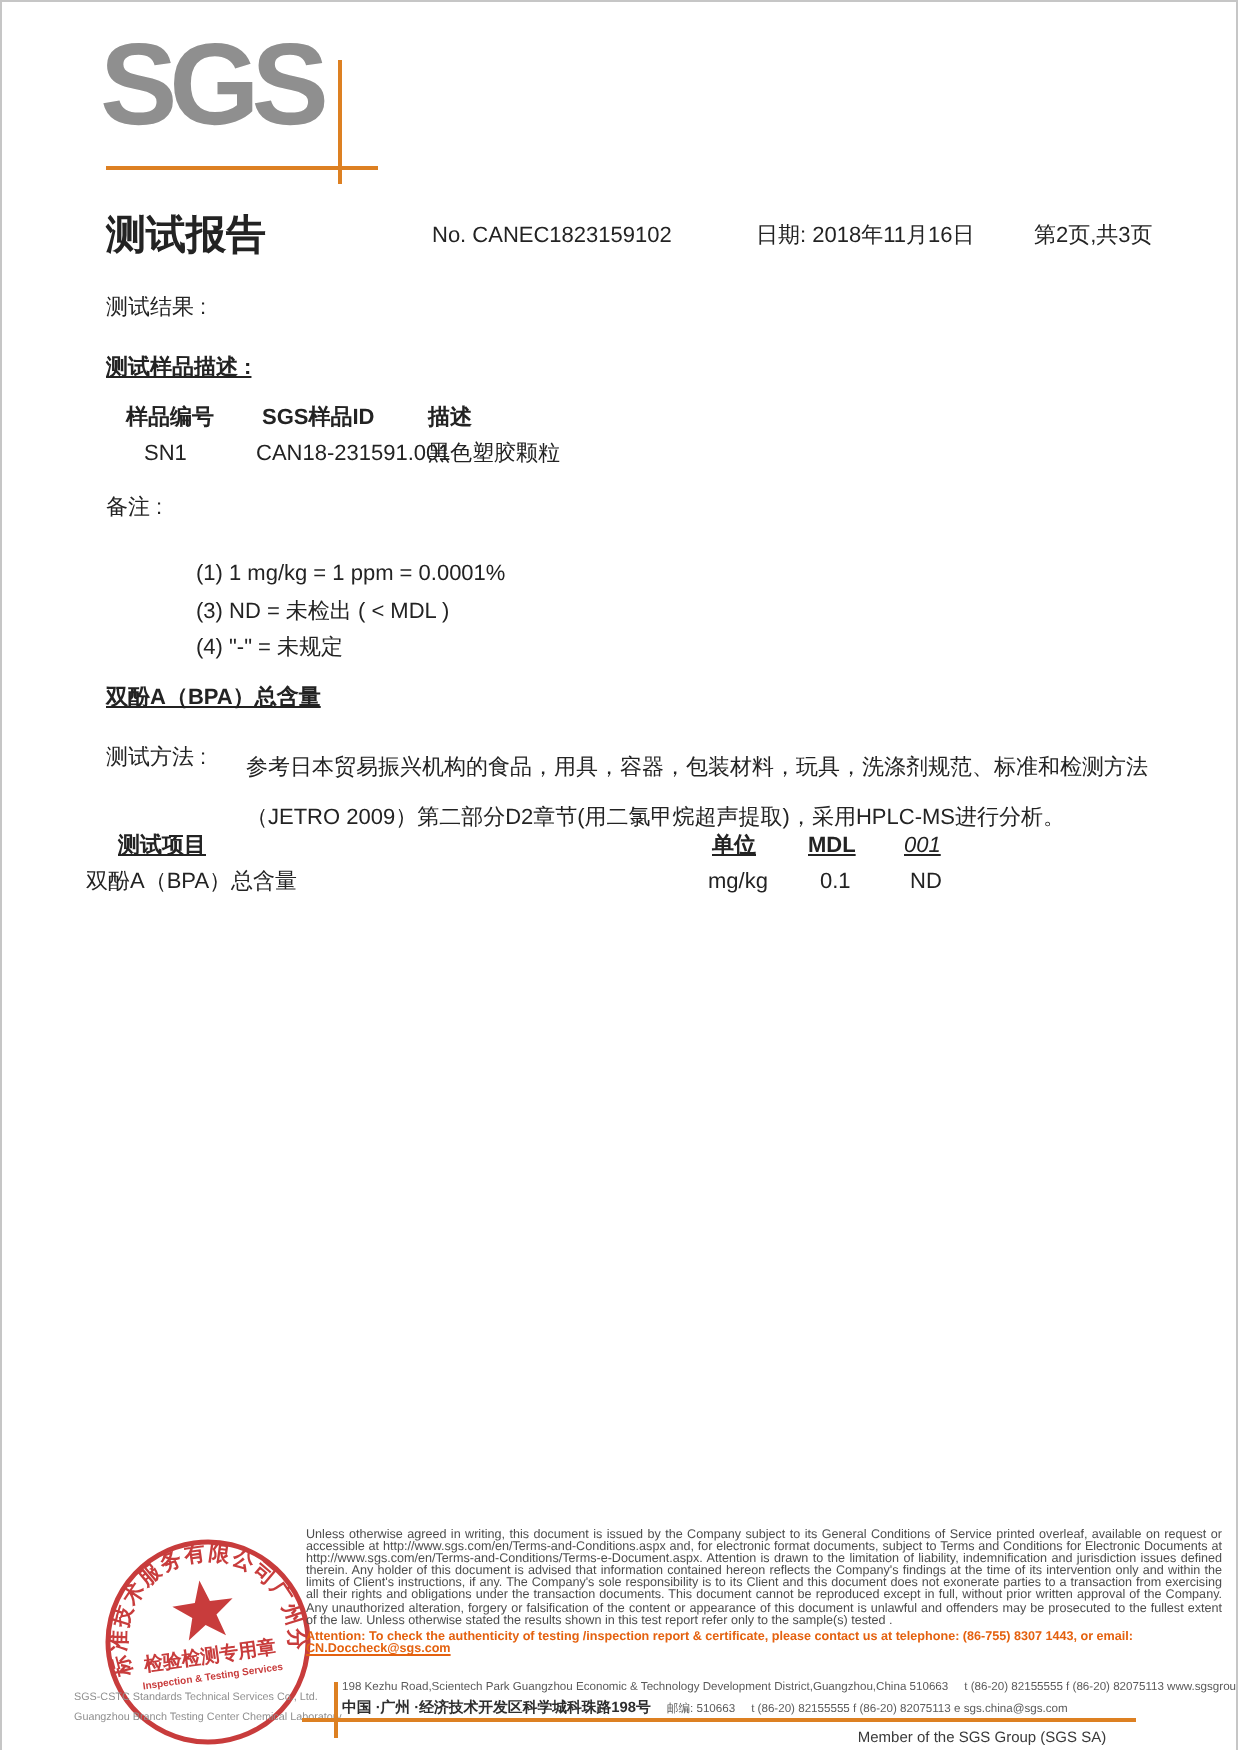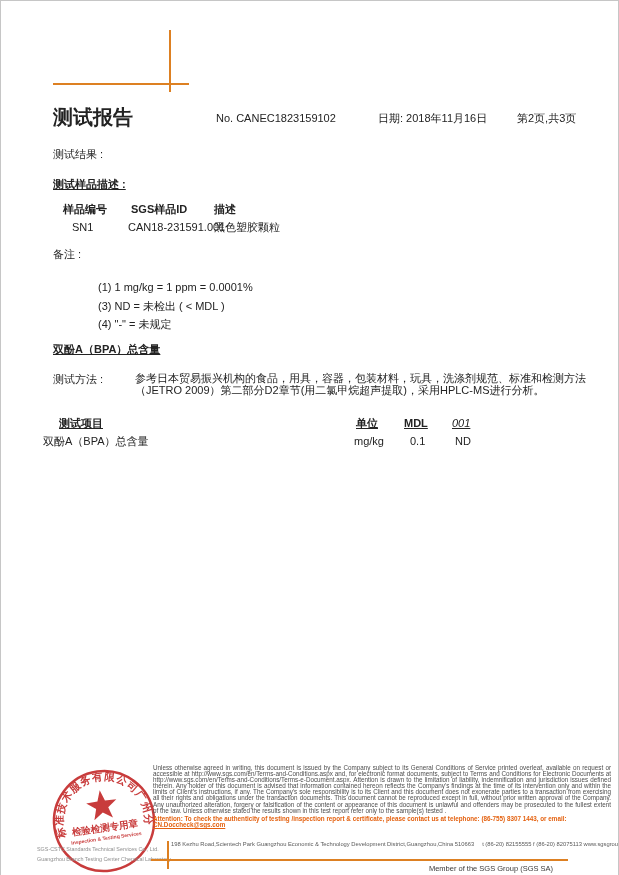--- a/index.html
+++ b/index.html
@@ -30,21 +30,21 @@
   .sec-sample{left:52px;top:176px;}
 
   .s-h1{left:62px;top:201px;} .s-h2{left:130px;top:201px;} .s-h3{left:213px;top:201px;}
   .s-c1{left:71px;top:219px;} .s-c2{left:127px;top:219px;} .s-c3{left:213px;top:219px;}
 
   .lab-notes{left:52px;top:246px;}
   .notes{left:97px;top:277px;line-height:18.5px;}
 
   .sec-bpa{left:52px;top:341px;}
   .lab-method{left:52px;top:371px;}
-  .method-text{left:134px;top:371px;width:464px;line-height:12px;}
+  .method-text{left:122px;top:371px;width:464px;line-height:25px;}
 
   .t-h1{left:58px;top:415px;} .t-h2{left:355px;top:415px;} .t-h3{left:403px;top:415px;} .t-h4{left:451px;top:415px;}
   .t-c1{left:42px;top:433px;}  .t-c2{left:353px;top:433px;} .t-c3{left:409px;top:433px;} .t-c4{left:454px;top:433px;}
 
   
   .fineprint{left:152px;top:764px;width:458px;font-size:6.3px;line-height:6.1px;color:#4d4d4d;text-align:justify;}
   .attention{color:#e4610f;font-weight:bold;margin-top:2px;text-align:left;}
   .addr{left:170px;top:840px;width:442px;}
   .addr-row-en{font-size:5.8px;color:#5a5a5a;display:flex;gap:8px;white-space:nowrap;align-items:baseline;}
   .addr-row-cn{font-size:5.8px;color:#5a5a5a;display:flex;gap:8px;white-space:nowrap;align-items:baseline;margin-top:2px;}
@@ -53,20 +53,21 @@
   .f-hline{left:150px;top:858px;width:417px;height:2px;background:#dd8022;}
   .company{left:36px;top:844px;font-size:5.4px;color:#8f8f8f;line-height:9.5px;white-space:nowrap;}
   .member{left:395px;top:863px;width:190px;text-align:center;font-size:7.5px;color:#3a3a3a;}
   .stamp{left:38px;top:765px;width:130px;height:110px;transform:rotate(-8deg);opacity:.9;}
 </style>
 </head>
 <body>
 
 <div id="page">
 
+  <div class="abs logo">SGS</div>
   <div class="abs logo-hline"></div>
   <div class="abs logo-vline"></div>
 
   <div class="abs hdr-title">测试报告</div>
   <div class="abs hdr-no fs11">No. CANEC1823159102</div>
   <div class="abs hdr-date fs11">日期: 2018年11月16日</div>
   <div class="abs hdr-pages fs11">第2页,共3页</div>
 
   <div class="abs lab-results fs11">测试结果 :</div>
 
@@ -121,20 +122,25 @@
     <div class="attention">
       <span>Attention: To check the authenticity of testing /inspection report &amp; certificate, please contact us at telephone: (86-755) 8307 1443, or email: </span><span class="u">CN.Doccheck@sgs.com</span>
     </div>
   </div>
 
   <div class="abs addr">
     <div class="addr-row-en">
       <span>198 Kezhu Road,Scientech Park Guangzhou Economic &amp; Technology Development District,Guangzhou,China 510663</span>
       <span>t (86-20) 82155555   f (86-20) 82075113   www.sgsgroup.com.cn</span>
     </div>
+    <div class="addr-row-cn">
+      <span class="addr-cn-main">中国 ·广州 ·经济技术开发区科学城科珠路198号</span>
+      <span>邮编: 510663</span>
+      <span>t (86-20) 82155555   f (86-20) 82075113   e  sgs.china@sgs.com</span>
+    </div>
   </div>
 
   <div class="abs f-vline"></div>
   <div class="abs f-hline"></div>
 
   <div class="abs member">Member of the SGS Group (SGS SA)</div>
 
 </div>
 
 </body></html>

